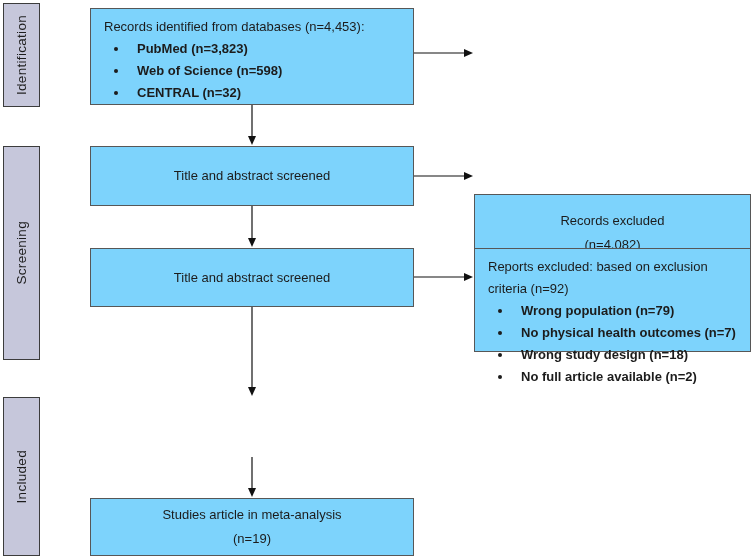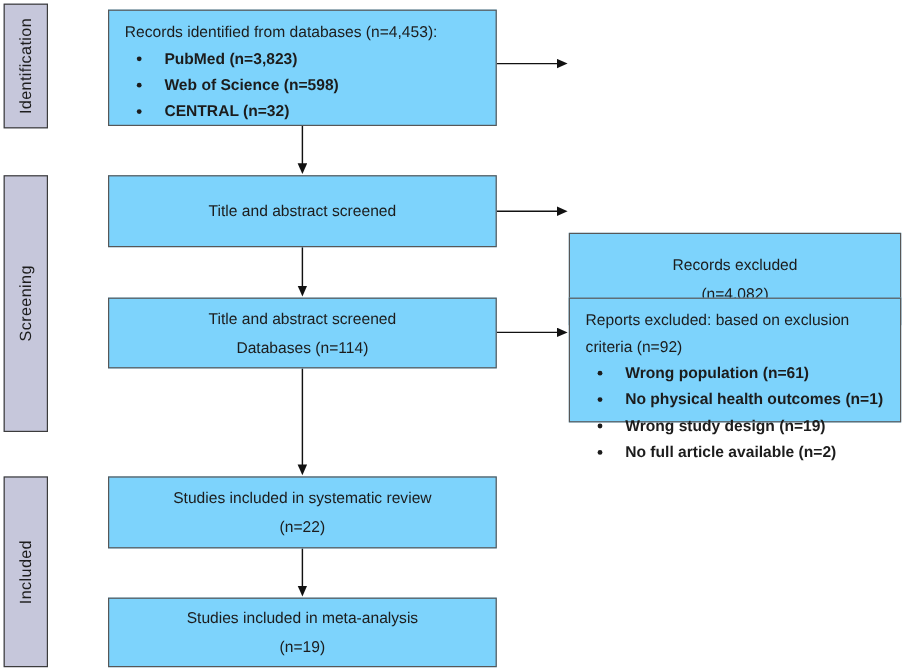--- a/index.html
+++ b/index.html
@@ -111,42 +111,37 @@
       <li>CENTRAL (n=32)</li>
     </ul>
   </div>
 
   <div class="box centered main-col" style="top:146px; height:60px;">
     <div>Title and abstract screened</div>
   </div>
 
   <div class="box centered main-col" style="top:248px; height:59px;">
     <div>Title and abstract screened</div>
-    <div>Databases (n=114)</div>
   </div>
 
-  <div class="box centered main-col" style="top:397px; height:60px;">
-    <div>Studies included in systematic review</div>
-    <div>(n=22)</div>
-  </div>
 
   <div class="box centered main-col" style="top:498px; height:58px;">
-    <div>Studies included in meta-analysis</div>
+    <div>Studies article in meta-analysis</div>
     <div>(n=19)</div>
   </div>
 
 
   <div class="box centered right-col" style="top:146px; height:77px;margin-top:48px;">
     <div>Records excluded</div>
     <div>(n=4,082)</div>
   </div>
 
   <div class="box listbox right-col" style="top:248px; height:104px;">
     <div class="title">Reports excluded: based on exclusion criteria (n=92)</div>
     <ul>
-      <li>Wrong population (n=61)</li>
-      <li>No physical health outcomes (n=1)</li>
-      <li>Wrong study design (n=19)</li>
+      <li>Wrong population (n=79)</li>
+      <li>No physical health outcomes (n=7)</li>
+      <li>Wrong study design (n=18)</li>
       <li>No full article available (n=2)</li>
     </ul>
   </div>
 
 </div>
 
 </body></html>

